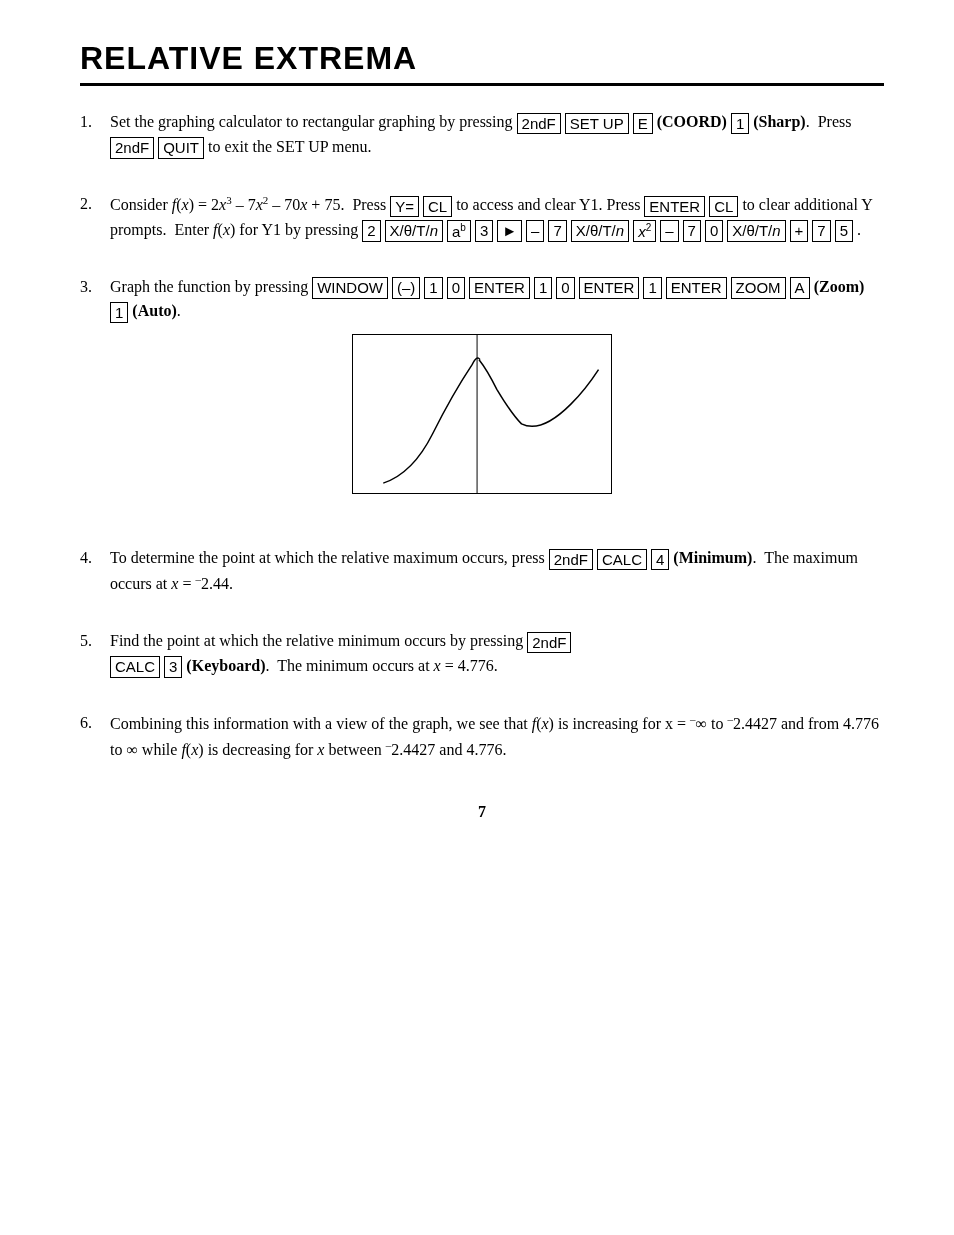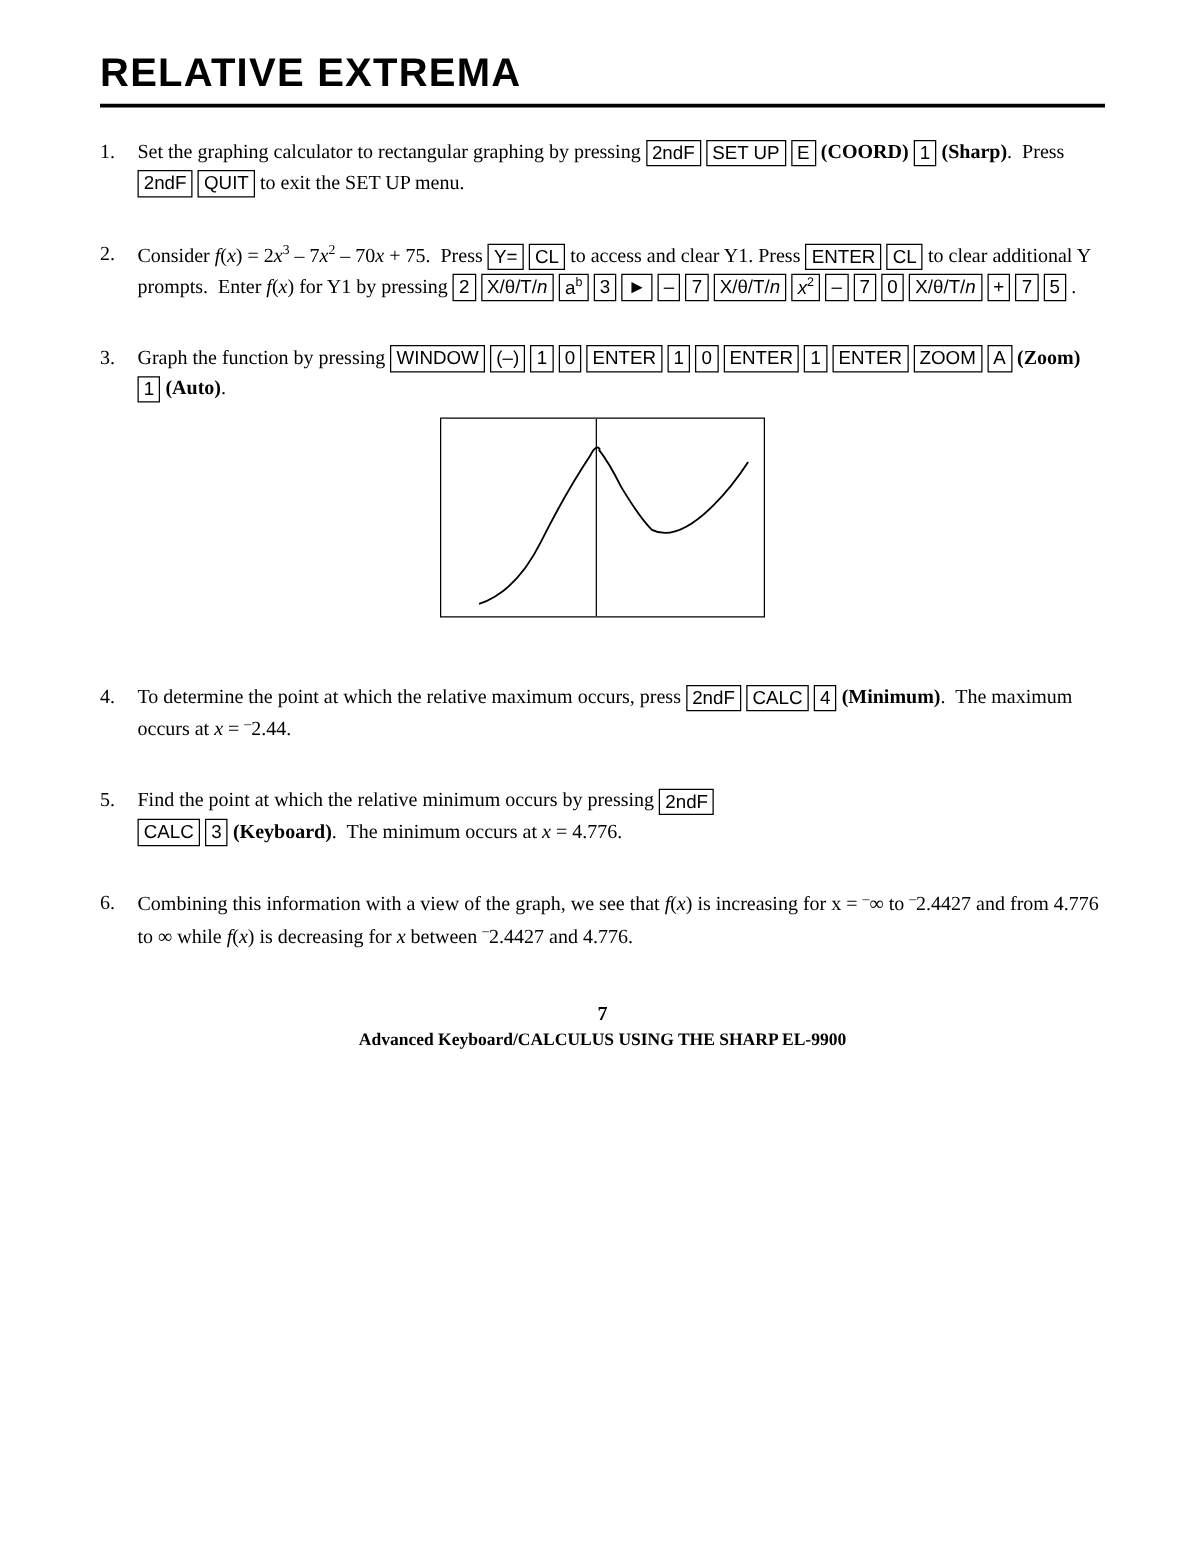--- a/index.html
+++ b/index.html
@@ -235,14 +235,13 @@
       Combining this information with a view of the graph, we see that <span class="math-italic">f</span>(<span class="math-italic">x</span>) is
       increasing for x = <sup>–</sup>∞ to <sup>–</sup>2.4427 and from 4.776 to ∞ while <span class="math-italic">f</span>(<span class="math-italic">x</span>) is decreasing
       for <span class="math-italic">x</span> between <sup>–</sup>2.4427 and 4.776.
     </div>
   </div>
 
 </div>
 
 <div class="footer">
   <div class="footer-page">7</div>
-  <div class="footer-title">Advanced Keyboard/CALCULUS USING THE SHARP EL-9900</div>
 </div>
 
 </body></html>

